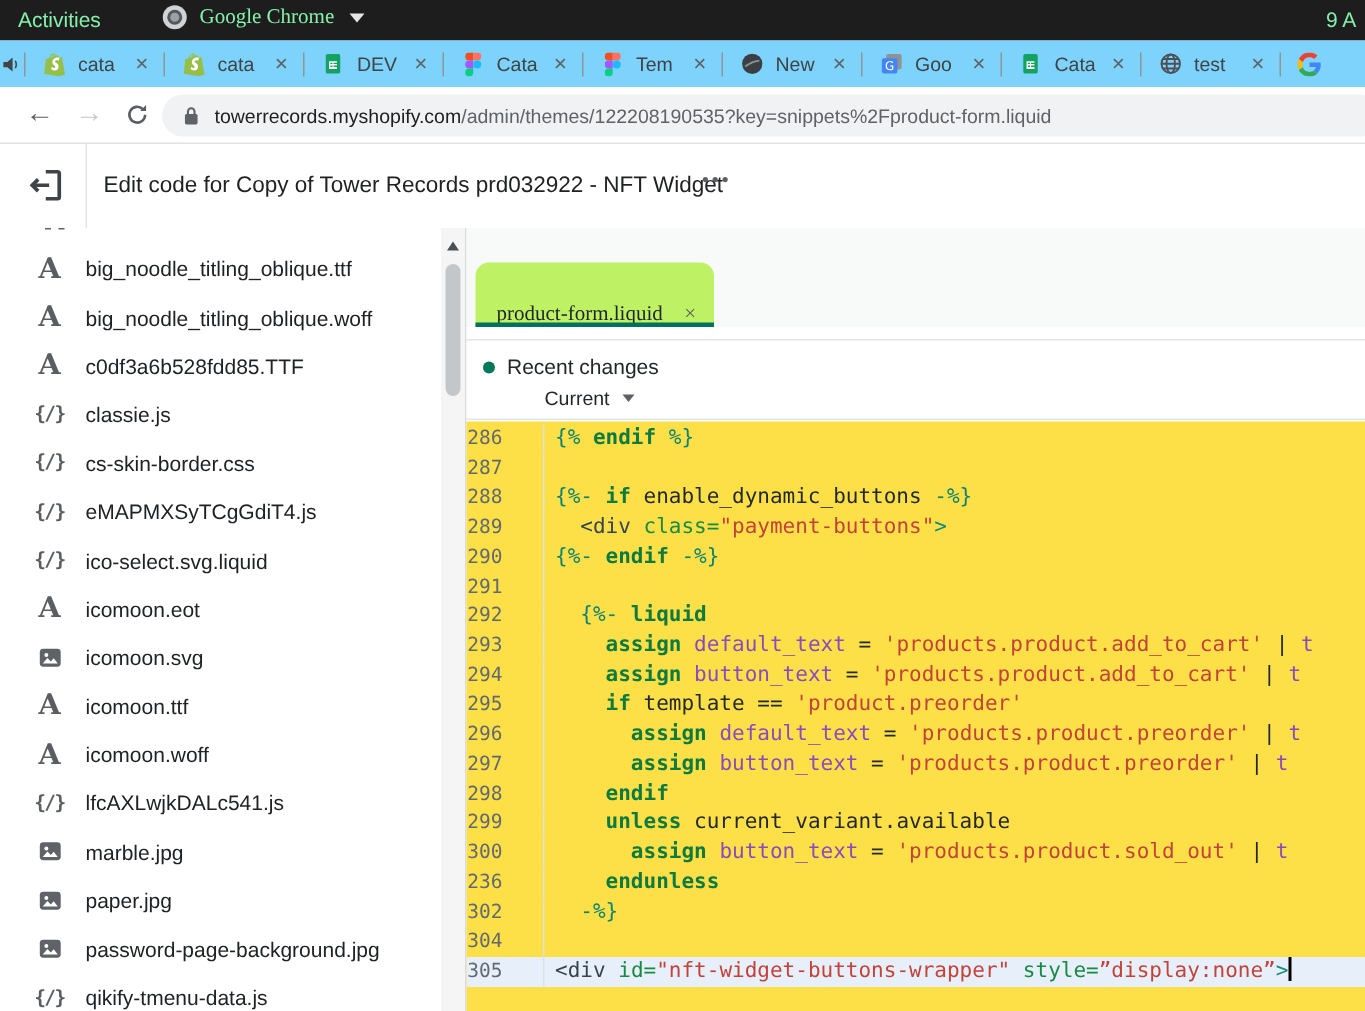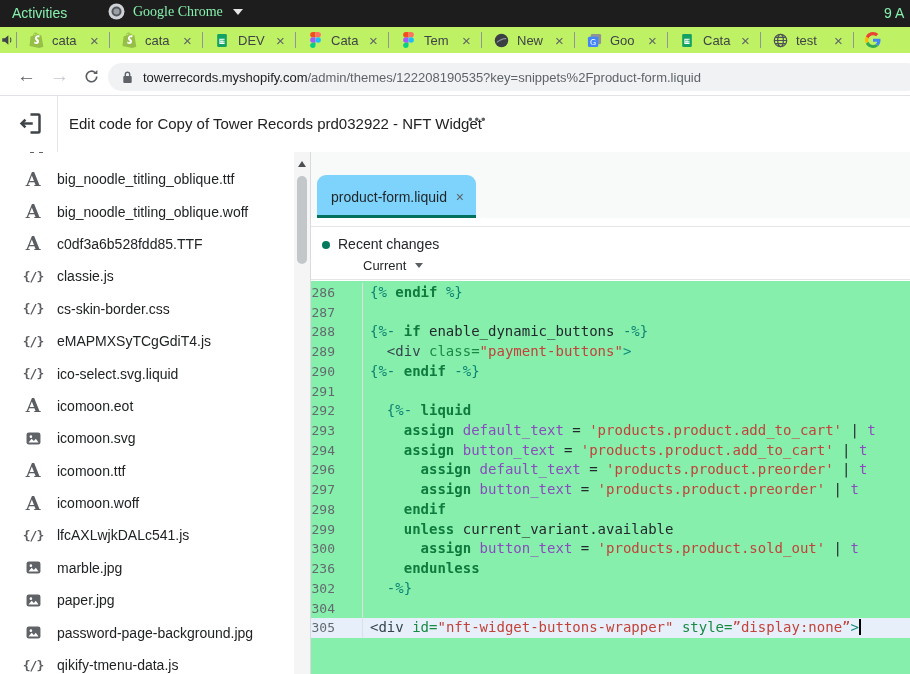--- a/index.html
+++ b/index.html
@@ -9,21 +9,21 @@
 
   
   .osbar { position:absolute; left:0; top:0; width:910px; height:27px; background:#1d1d1d; color:#86efac; font-size:14px; }
   .osbar .activities { position:absolute; left:12px; top:5px; cursor:default; }
   .osbar .appmenu { position:absolute; left:108px; top:3px; display:flex; align-items:center; gap:8px;font-family:Liberation Serif, serif; }
   .osbar .appmenu svg { display:block; }
   .osbar .caret-down { width:0; height:0; border-left:5px solid transparent; border-right:5px solid transparent; border-top:6px solid #e6e6e6; margin-left:2px; }
   .osbar .clock { position:absolute; left:884px; top:5px; white-space:nowrap; }
 
   
-  .tabstrip { position:absolute; left:0; top:27px; width:910px; height:26px; background:#bef264; display:flex; align-items:center; }
+  .tabstrip { position:absolute; left:0; top:27px; width:910px; height:31px; background:#7dd3fc; display:flex; align-items:center; }
   .strip-audio { width:46px; display:flex; justify-content:center; align-items:center; }
   .tsep { width:1px; height:16px; background:#90959a; margin:0 1px; flex:none; }
   .btab { width:90px; height:31px; display:flex; align-items:center; padding:0 6px 0 10px; flex:none; cursor:pointer; }
   .btab .fav { width:16px; height:16px; flex:none; display:flex; align-items:center; justify-content:center; }
   .btab .fav svg { display:block; }
   .btab-label { flex:1; margin-left:8px; font-size:13px; color:#3f4347; white-space:nowrap; overflow:hidden; }
   .btab-close { width:15px; text-align:center; font-size:15px; color:#5f6368; flex:none; cursor:pointer; }
 
   
   .toolbar { position:absolute; left:0; top:58px; width:910px; height:38px; background:#fff; border-bottom:1px solid #e0e2e5; }
@@ -54,34 +54,34 @@
   .fi-font { font-family:"DejaVu Serif", serif; font-weight:bold; font-size:19px; line-height:1; }
   .fi-code { font-family:"DejaVu Sans Mono", monospace; font-weight:bold; font-size:13px; letter-spacing:-1px; }
   .file-label { margin-left:9px; font-size:14px; color:#202325; white-space:nowrap; }
   .side-scroll { position:absolute; left:294px; top:0; width:16px; height:522px; background:#f5f5f6; }
   .scroll-up { position:absolute; left:4px; top:9px; width:0; height:0; border-left:4px solid transparent; border-right:4px solid transparent; border-bottom:6px solid #4c4f52; cursor:pointer; }
   .scroll-thumb { position:absolute; left:3px; top:24px; width:10px; height:88px; background:#c4c7ca; border-radius:5px; cursor:grab; }
 
   
   .main-border { position:absolute; left:310px; top:152px; width:1px; height:522px; background:#d8dadd; }
   .editor-tabbar { position:absolute; left:311px; top:152px; width:599px; height:66px; background:#f8f9f9; }
-  .editor-tab { position:absolute; left:6px; top:23px; width:159px; height:43px; background:#7dd3fc; border-radius:9px 9px 0 0; display:flex; align-items:center; justify-content:space-between; padding:0 12px 0 14px; cursor:pointer; }
+  .editor-tab { position:absolute; left:6px; top:23px; width:159px; height:43px; background:#bef264; border-radius:9px 9px 0 0; display:flex; align-items:flex-end; justify-content:space-between; padding:0 12px 0 14px; cursor:pointer;font-family:Liberation Serif, serif; }
   .editor-tab-label { font-size:14px; color:#1f2427; }
   .editor-tab-close { font-size:14px; color:#5c6065; cursor:pointer; }
   .editor-tab-underline { position:absolute; left:6px; top:63px; width:159px; height:3px; background:var(--accent,#00715c); }
   .gap-white { position:absolute; left:311px; top:218px; width:599px; height:8px; background:#fff; }
   .recent-panel { position:absolute; left:311px; top:226px; width:599px; height:54px; background:#fff; border-top:1px solid #e3e5e7; border-bottom:1px solid #e3e5e7; }
   .recent-dot { position:absolute; left:11px; top:14px; width:8px; height:8px; border-radius:50%; background:var(--dot,#00795c); }
   .recent-label { position:absolute; left:27px; top:9px; font-size:14px; color:#23272a; }
   .version-row { position:absolute; left:36px; top:31px; display:flex; align-items:center; gap:9px; cursor:pointer;margin-left:16px; }
   .version-label { font-size:13px; color:#23272a; }
   .version-caret { width:0; height:0; border-left:4px solid transparent; border-right:4px solid transparent; border-top:5px solid #5c6065; }
 
   
-  .code-area { position:absolute; left:311px; top:281px; width:599px; height:393px; background:#86efac; overflow:hidden; font-family:"DejaVu Sans Mono", monospace; }
+  .code-area { position:absolute; left:311px; top:281px; width:599px; height:393px; background:#fde047; overflow:hidden; font-family:"DejaVu Sans Mono", monospace; }
   .code-inner { position:absolute; left:0; top:2px; width:599px; }
   .code-row { display:flex; height:19.72px; position:relative; }
   .code-row.active { background:var(--active-line,#e7f0fa); }
   .gut-num { width:52px; flex:none; text-align:right; padding-right:27px; font-size:13px; line-height:19.72px; color:#63696e; border-right:1px solid #dee0e2; }
   .code-line { flex:1; padding-left:7px; font-size:14px; line-height:19.72px; white-space:pre; overflow:hidden; }
   .tk-delim { color:var(--tk-delim,#0c8373); }
   .tk-kw { color:var(--tk-kw,#0e7a3e); font-weight:bold; }
   .tk-var { color:var(--tk-var,#8a4bbe); }
   .tk-str { color:var(--tk-str,#c3423a); }
   .tk-attr { color:var(--tk-attr,#188a42); }
@@ -451,20 +451,24 @@
         </div>
         <div class="code-row">
           <div class="gut-num">293</div>
           <div class="code-line"><span class="tk-txt">    </span><span class="tk-kw">assign</span><span class="tk-txt"> </span><span class="tk-var">default_text</span><span class="tk-txt"> = </span><span class="tk-str">'products.product.add_to_cart'</span><span class="tk-txt"> | </span><span class="tk-var">t</span></div>
         </div>
         <div class="code-row">
           <div class="gut-num">294</div>
           <div class="code-line"><span class="tk-txt">    </span><span class="tk-kw">assign</span><span class="tk-txt"> </span><span class="tk-var">button_text</span><span class="tk-txt"> = </span><span class="tk-str">'products.product.add_to_cart'</span><span class="tk-txt"> | </span><span class="tk-var">t</span></div>
         </div>
         <div class="code-row">
+          <div class="gut-num">295</div>
+          <div class="code-line"><span class="tk-txt">    </span><span class="tk-kw">if</span><span class="tk-txt"> template == </span><span class="tk-str">'product.preorder'</span></div>
+        </div>
+        <div class="code-row">
           <div class="gut-num">296</div>
           <div class="code-line"><span class="tk-txt">      </span><span class="tk-kw">assign</span><span class="tk-txt"> </span><span class="tk-var">default_text</span><span class="tk-txt"> = </span><span class="tk-str">'products.product.preorder'</span><span class="tk-txt"> | </span><span class="tk-var">t</span></div>
         </div>
         <div class="code-row">
           <div class="gut-num">297</div>
           <div class="code-line"><span class="tk-txt">      </span><span class="tk-kw">assign</span><span class="tk-txt"> </span><span class="tk-var">button_text</span><span class="tk-txt"> = </span><span class="tk-str">'products.product.preorder'</span><span class="tk-txt"> | </span><span class="tk-var">t</span></div>
         </div>
         <div class="code-row">
           <div class="gut-num">298</div>
           <div class="code-line"><span class="tk-txt">    </span><span class="tk-kw">endif</span></div>

